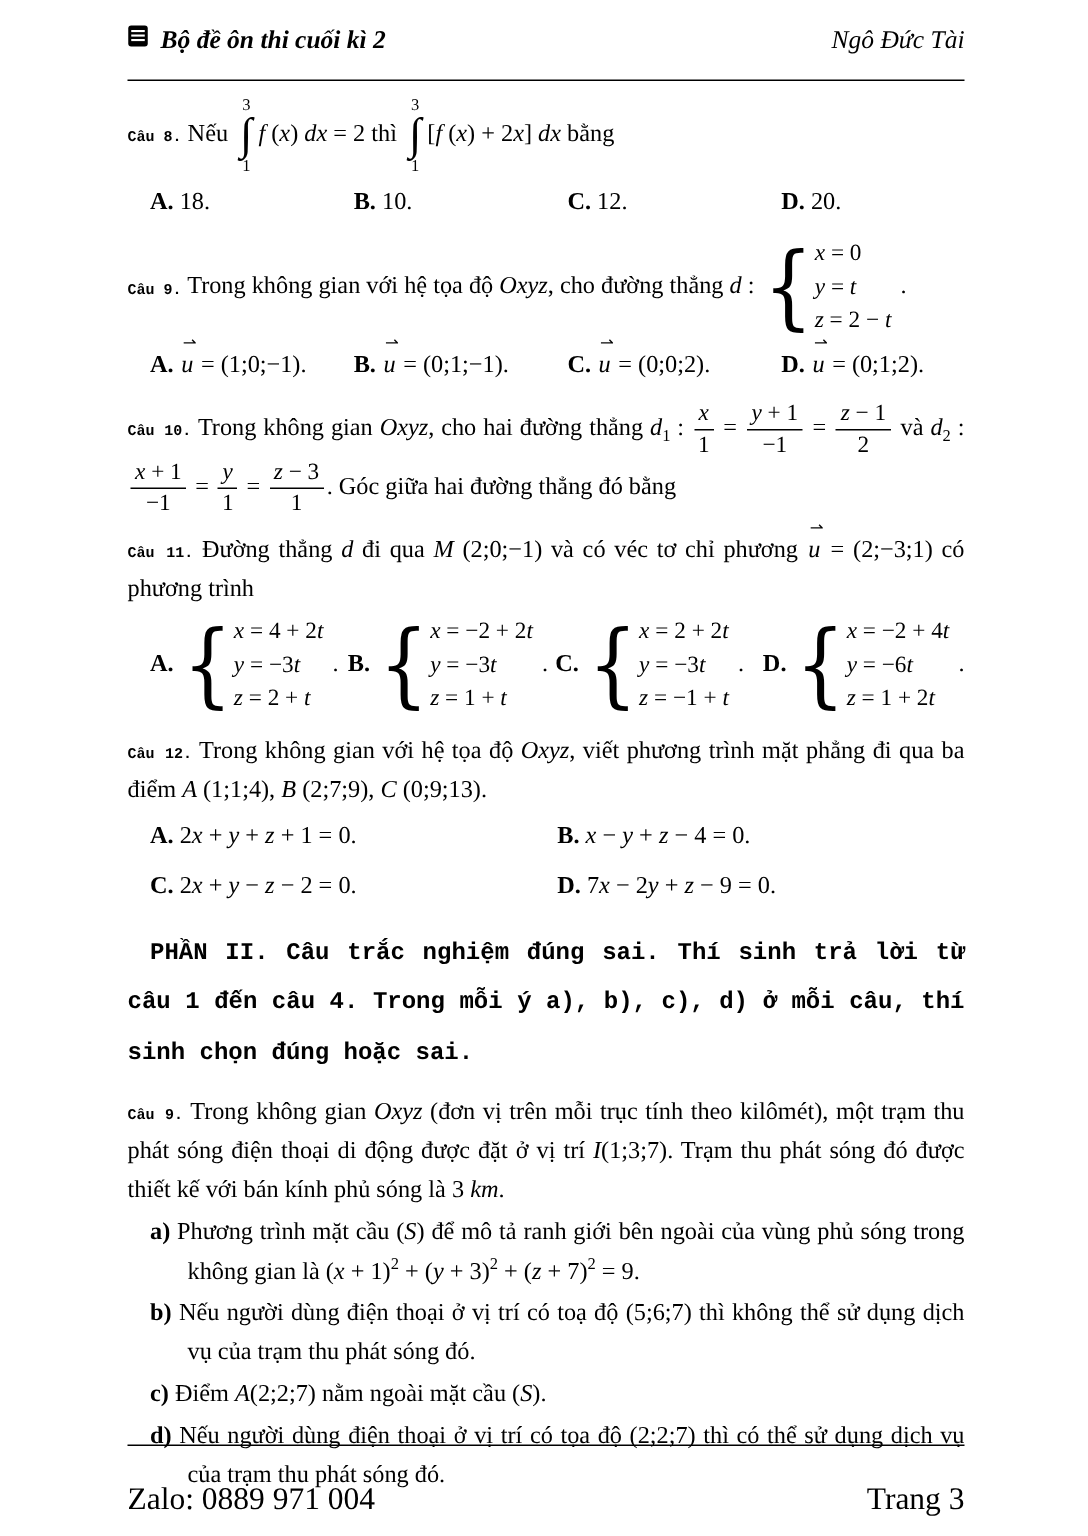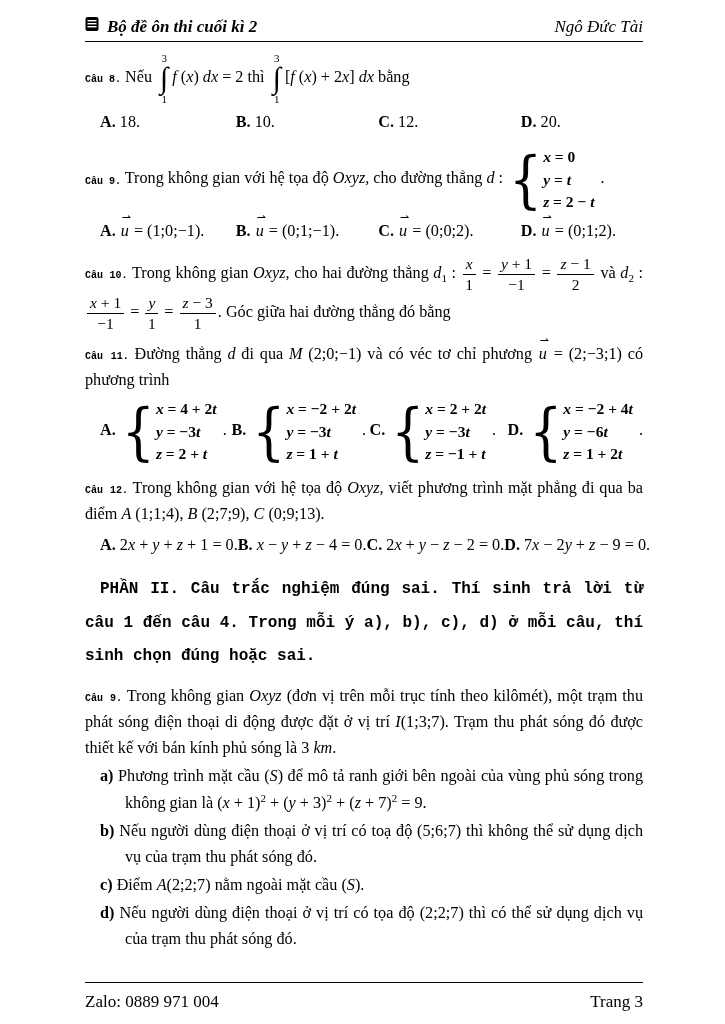--- a/index.html
+++ b/index.html
@@ -3,33 +3,33 @@
 <meta charset="utf-8">
 <style>
   html,body{margin:0;padding:0;background:#ffffff;}
   body{width:725px;height:1024px;position:relative;overflow:hidden;
        font-family:"Liberation Serif",serif;color:#000;}
   .page{position:absolute;inset:0;padding:16px 82px 0 85px;box-sizing:border-box;}
 
   
   .hdr{display:flex;justify-content:space-between;align-items:flex-end;
        font-style:italic;font-weight:bold;font-size:17px;
-       border-bottom:1.7px solid #000;padding-bottom:4px;}
+       border-bottom:1.7px solid #000;padding-bottom:16px;}
   .hdr-left{display:flex;align-items:center;gap:7px;}
   .hdr .author{font-weight:normal;}
   .bookicon{display:inline-block;}
 
   
   .q{margin:10px 0 8px 0;}
   .qline{margin:2px 0;text-align:justify;font-size:16.2px;line-height:1.6;}
   .qlabel{font-family:Liberation Mono, monospace;font-weight:bold;font-size:10px;margin-top:21px;}
   .okey{font-weight:bold;}
   .opts{display:grid;margin:4px 0 0 0;padding-left:15px;font-size:16.2px;}
   .cols4{grid-template-columns:1fr 1.05fr 1.05fr 0.9fr;}
-  .cols2{grid-template-columns:1fr 1fr 1fr 1fr;row-gap:6px;}
+  .cols2{grid-template-columns:1fr 1fr;row-gap:6px;}
   .opt{white-space:nowrap;line-height:1.7;}
 
   
   .mv{font-style:italic;}
   .m{white-space:nowrap;}
   .frac{display:inline-block;vertical-align:middle;text-align:center;
         font-size:15.5px;line-height:1.15;margin:0 2px;}
   .frac .num{display:block;border-bottom:1.1px solid #000;padding:0 3px 1px 3px;}
   .frac .den{display:block;padding-top:1px;}
   .intg{display:inline-flex;flex-direction:column;align-items:center;
@@ -38,36 +38,36 @@
   .intg .isign{font-size:30px;line-height:0.95;}
   .vec{position:relative;display:inline-block;margin:0 1px;}
   .vec .varr{position:absolute;top:-10px;left:1px;font-size:11px;font-style:normal;}
   sup{font-size:11px;}
   sub.subn{font-size:11px;font-style:normal;}
   .sys{display:inline-flex;align-items:center;vertical-align:middle;margin:0 2px;}
   .sys .brace{font-size:52px;font-weight:300;line-height:0.9;
               transform:scaleY(1.18);transform-origin:center;margin-right:1px;
               font-family:"DejaVu Serif",serif;}
   .sys .syslines{display:inline-flex;flex-direction:column;}
-  .sys .sysline{font-size:15.5px;line-height:1.45;white-space:nowrap;text-align:left;font-weight:bold;}
+  .sys .sysline{font-size:15.5px;line-height:1.45;white-space:nowrap;text-align:left;}
 
   
   .sec2{font-family:Liberation Mono, monospace;font-weight:bold;font-size:16px;
         line-height:2.1;text-align:justify;text-indent:15px;margin:14px 0 6px 0;}
 
   
   .items{margin-top:2px;}
   .item{padding-left:40px;text-indent:-25px;text-align:justify;
         font-size:16.2px;line-height:1.6;margin:2px 0;}
   .item .okey{font-weight:bold;}
 
   
   .ftr{position:absolute;left:85px;right:82px;bottom:12px;
-       border-top:1.9px solid #000;padding-top:9px;
-       display:flex;justify-content:space-between;font-size:17px;}
+       border-top:1.9px solid #000;padding-top:23px;
+       display:flex;justify-content:space-between;font-size:21px;}
 </style>
 </head>
 <body>
 
 <div class="page">
 
   <div class="hdr">
     <span class="hdr-left">
       <span class="bookicon">
         <svg width="15" height="16" viewBox="0 0 15 16">

